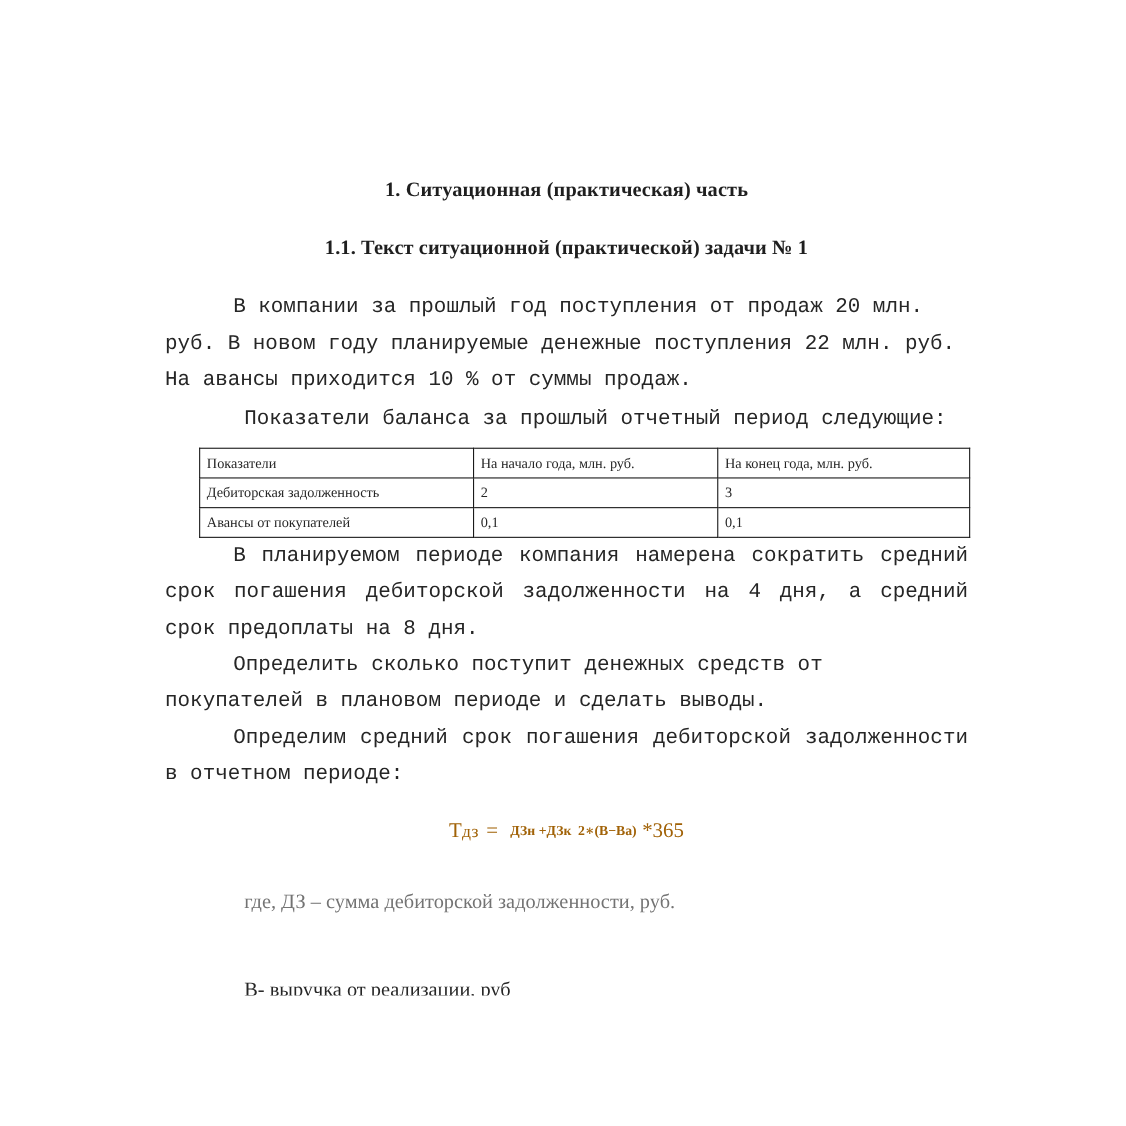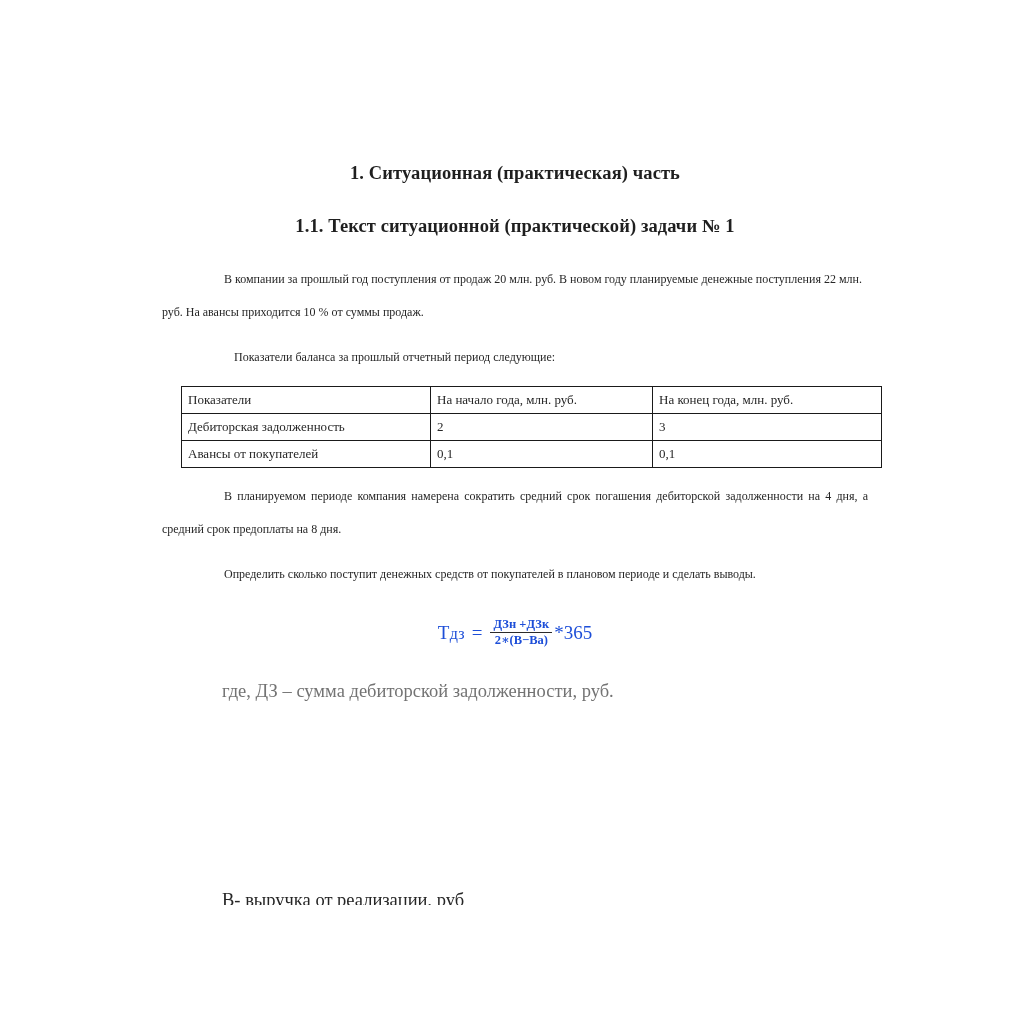--- a/index.html
+++ b/index.html
@@ -39,24 +39,25 @@
     font-size: 18.5px;
     letter-spacing: 0.1px;
     color: #1f1f1f;
   }
   .heading-1 { margin-top: 163px; }
   .heading-2 { margin-top: 32px; }
   .heading-3 { margin-top: 36px; }
 
   
   p.body {
-    font-size: 12px;
+    font-size: 19px;
     line-height: 33px;
-    margin: 12px;
-    color: #262626;
+    margin: 0;
+    color: #262626;
+    font-family: Liberation Mono, monospace;
   }
   p.first-para {
     margin-top: 26px;
     text-indent: 62px;
     text-align: left;
   }
   p.lead-in {
     margin-top: 2px;
     text-indent: 72px;
     text-align: left;
@@ -98,36 +99,36 @@
   
   .formula-block {
     margin-top: 26px;
     text-align: center;
     height: 58px;
   }
   .formula {
     display: inline-flex;
     align-items: center;
     font-size: 19px;
-    color: #1d4ed8;
+    color: #a16207;
     line-height: 1;
   }
   .formula .lhs {
     font-size: 19px;
     letter-spacing: 0.2px;
   }
   .formula .lhs .sub {
     font-size: 16px;
   }
   .formula .eq {
     margin: 0 7px;
   }
   .frac {
     display: inline-flex;
-    flex-direction: column;
+    flex-direction: row;
     align-items: center;
     justify-content: center;
     vertical-align: middle;
     margin: 0 1px;
   }
   .frac .num,
   .frac .den {
     font-size: 12.5px;
     font-weight: bold;
     line-height: 15px;
@@ -209,20 +210,21 @@
           <td>0,1</td>
         </tr>
       </tbody>
     </table>
 
     <p class="body justified after-table">В планируемом периоде компания намерена сократить средний срок погашения дебиторской задолженности на 4 дня, а средний срок предоплаты на 8 дня.</p>
 
     <p class="body justified-tight gap-small">Определить сколько поступит денежных средств от покупателей в плановом периоде и сделать выводы.</p>
 
 
+    <p class="body justified gap-med">Определим средний срок погашения дебиторской задолженности в отчетном периоде:</p>
 
     <div class="formula-block">
       <span class="formula">
         <span class="lhs"><span>Т</span><span class="sub">дз</span></span>
         <span class="eq">=</span>
         <span class="frac">
           <span class="num">ДЗн +ДЗк</span>
           <span class="bar"></span>
           <span class="den">2∗(В−Ва)</span>
         </span>

